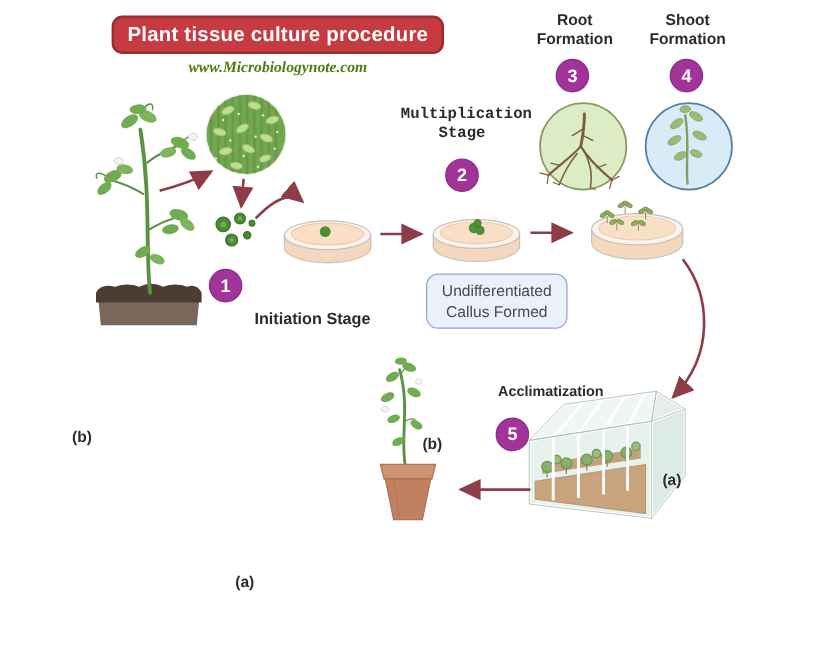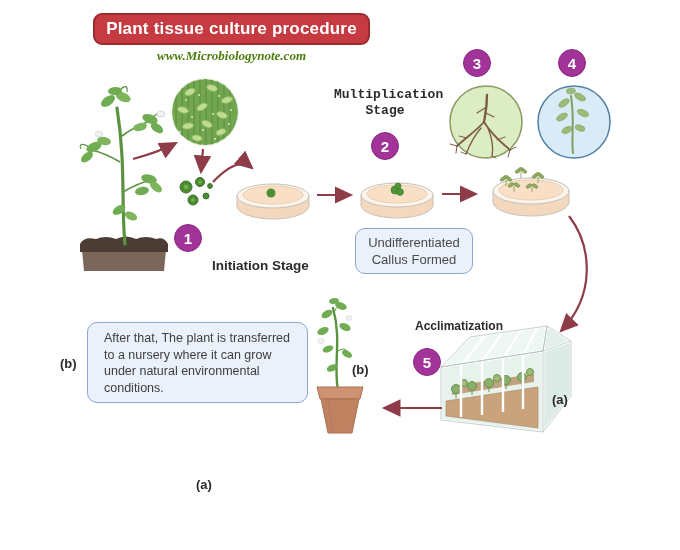--- a/index.html
+++ b/index.html
@@ -26,21 +26,21 @@
     background:var(--stage-badge,#a23399);border:1.5px solid #8b2a84;box-sizing:border-box;
     color:#fff;font-weight:700;font-size:15px;
     display:flex;align-items:center;justify-content:center;
   }
   .lbl{position:absolute;font-weight:700;font-size:13px;color:#2b2b2b;line-height:1.25;}
   .lbl.center{text-align:center;}
   .note{
     position:absolute;background:var(--note-fill,#eaf1fb);
     border:1.5px solid var(--note-border,#8aa6d6);border-radius:10px;
     box-sizing:border-box;color:#3e3e3e;font-size:12.5px;line-height:1.32;
-    padding:7px 16px;
+    padding:7px 2px;
   }
   .note.center{display:flex;align-items:center;justify-content:center;text-align:center;font-size:13px;color:#4a4a4a;}
   .tag{position:absolute;font-weight:700;font-size:13px;color:#2b2b2b;}
 
   .arrow{stroke:var(--arrow,#8e3d48);stroke-width:2.2;fill:none;}
   #ah path{fill:var(--arrow,#8e3d48);}
 </style>
 </head>
 <body>
 
@@ -302,30 +302,31 @@
 
   <div class="title-banner">Plant tissue culture procedure</div>
   <div class="site-url">www.Microbiologynote.com</div>
 
   <div class="badge" style="left:174px;top:224px;">1</div>
   <div class="lbl" style="left:212px;top:230px;font-size:13.5px;margin-top:28px;">Initiation Stage</div>
 
   <div class="lbl center" style="left:334px;top:87px;width:102px;font-family:Liberation Mono, monospace;">Multiplication Stage</div>
   <div class="badge" style="left:371px;top:132px;">2</div>
 
+  <div class="lbl center" style="left:444px;top:9px;width:70px;">Root Formation</div>
   <div class="badge" style="left:463px;top:49px;">3</div>
 
+  <div class="lbl center" style="left:537px;top:9px;width:72px;">Shoot Formation</div>
   <div class="badge" style="left:558px;top:49px;">4</div>
 
   <div class="lbl" style="left:371px;top:319px;font-size:12px;margin-left:44px;">Acclimatization</div>
   <div class="badge" style="left:413px;top:348px;">5</div>
 
   <div class="note center" style="left:355px;top:228px;width:118px;height:46px;">Undifferentiated Callus Formed</div>
 
   <div class="tag" style="left:60px;top:356px;">(b)</div>
-  <div class="note" style="left:87px;top:322px;width:221px;height:81px;">After that, The plant is transferred to a nursery where it can grow under natural environmental conditions.</div>
 
   <div class="tag" style="left:352px;top:362px;">(b)</div>
   <div class="tag" style="left:552px;top:392px;">(a)</div>
 
   <div class="tag" style="left:196px;top:477px;">(a)</div>
 
 </div>
 
 </body></html>

